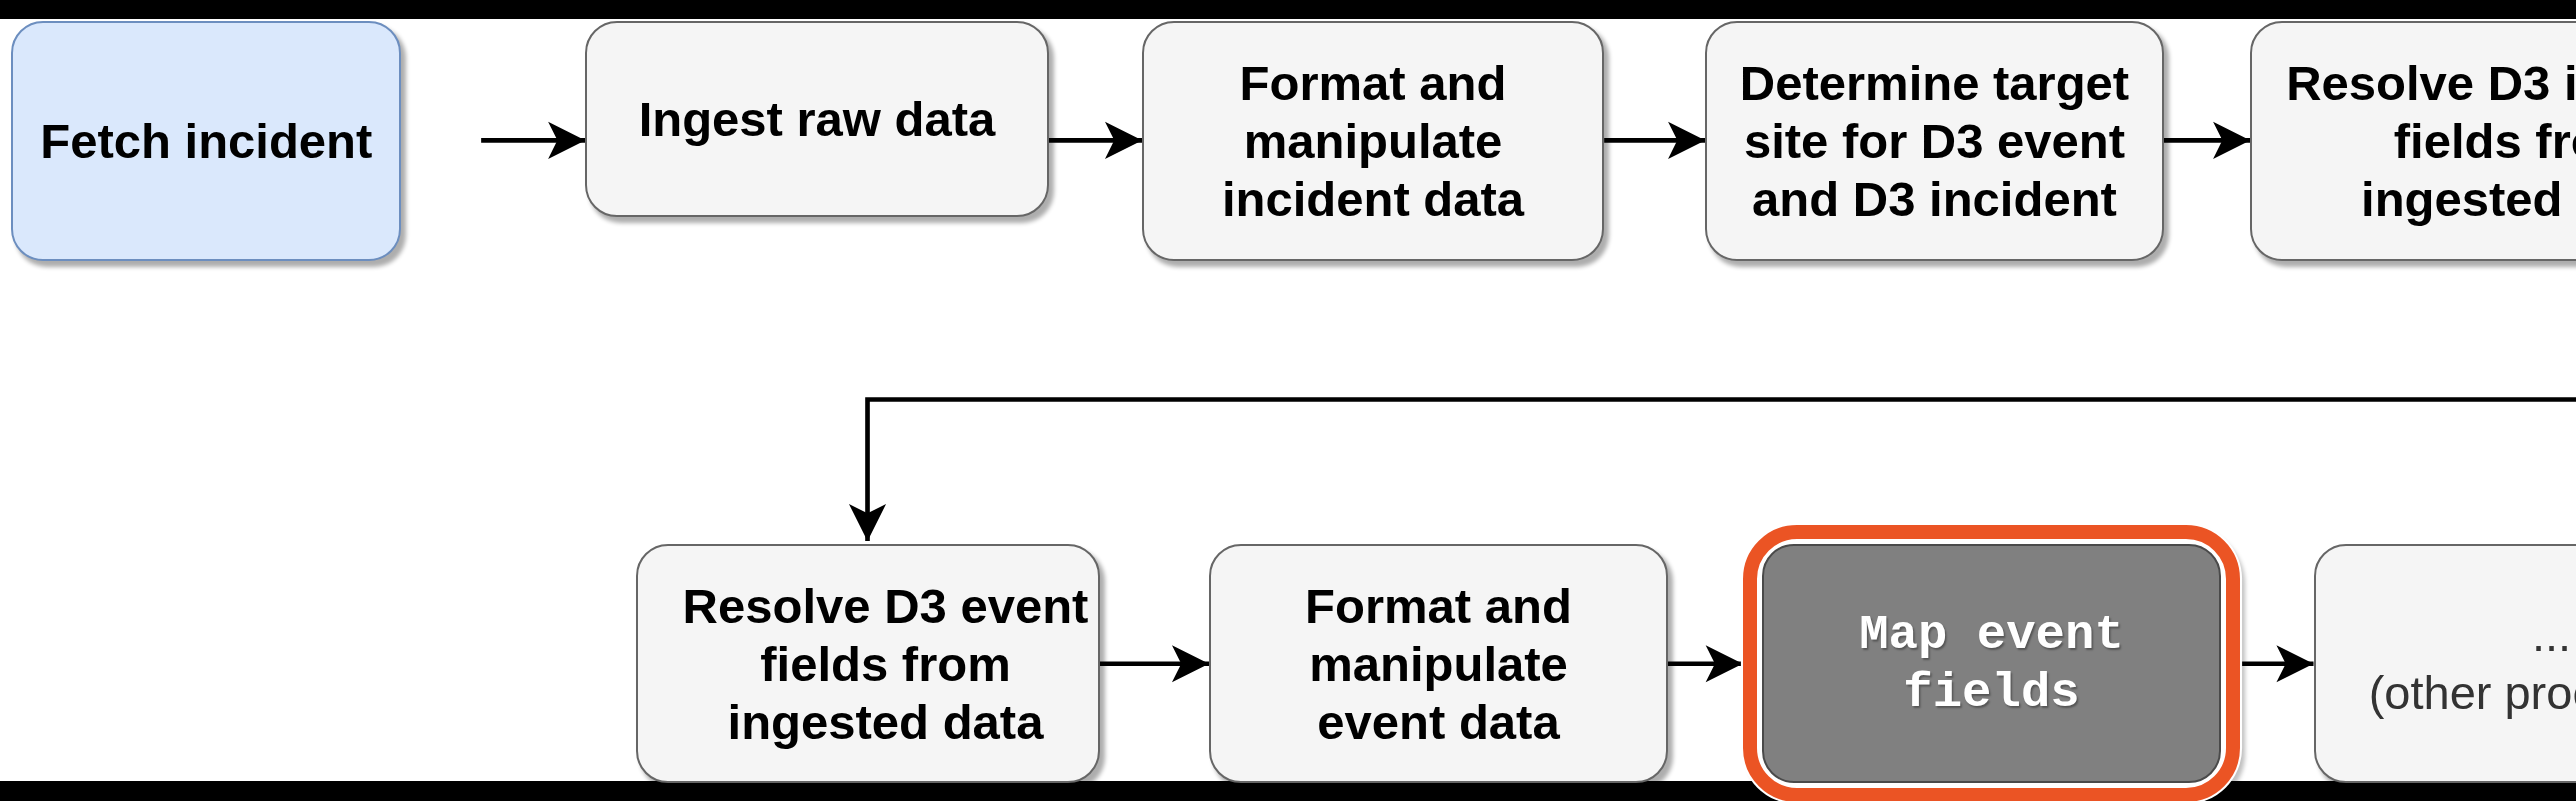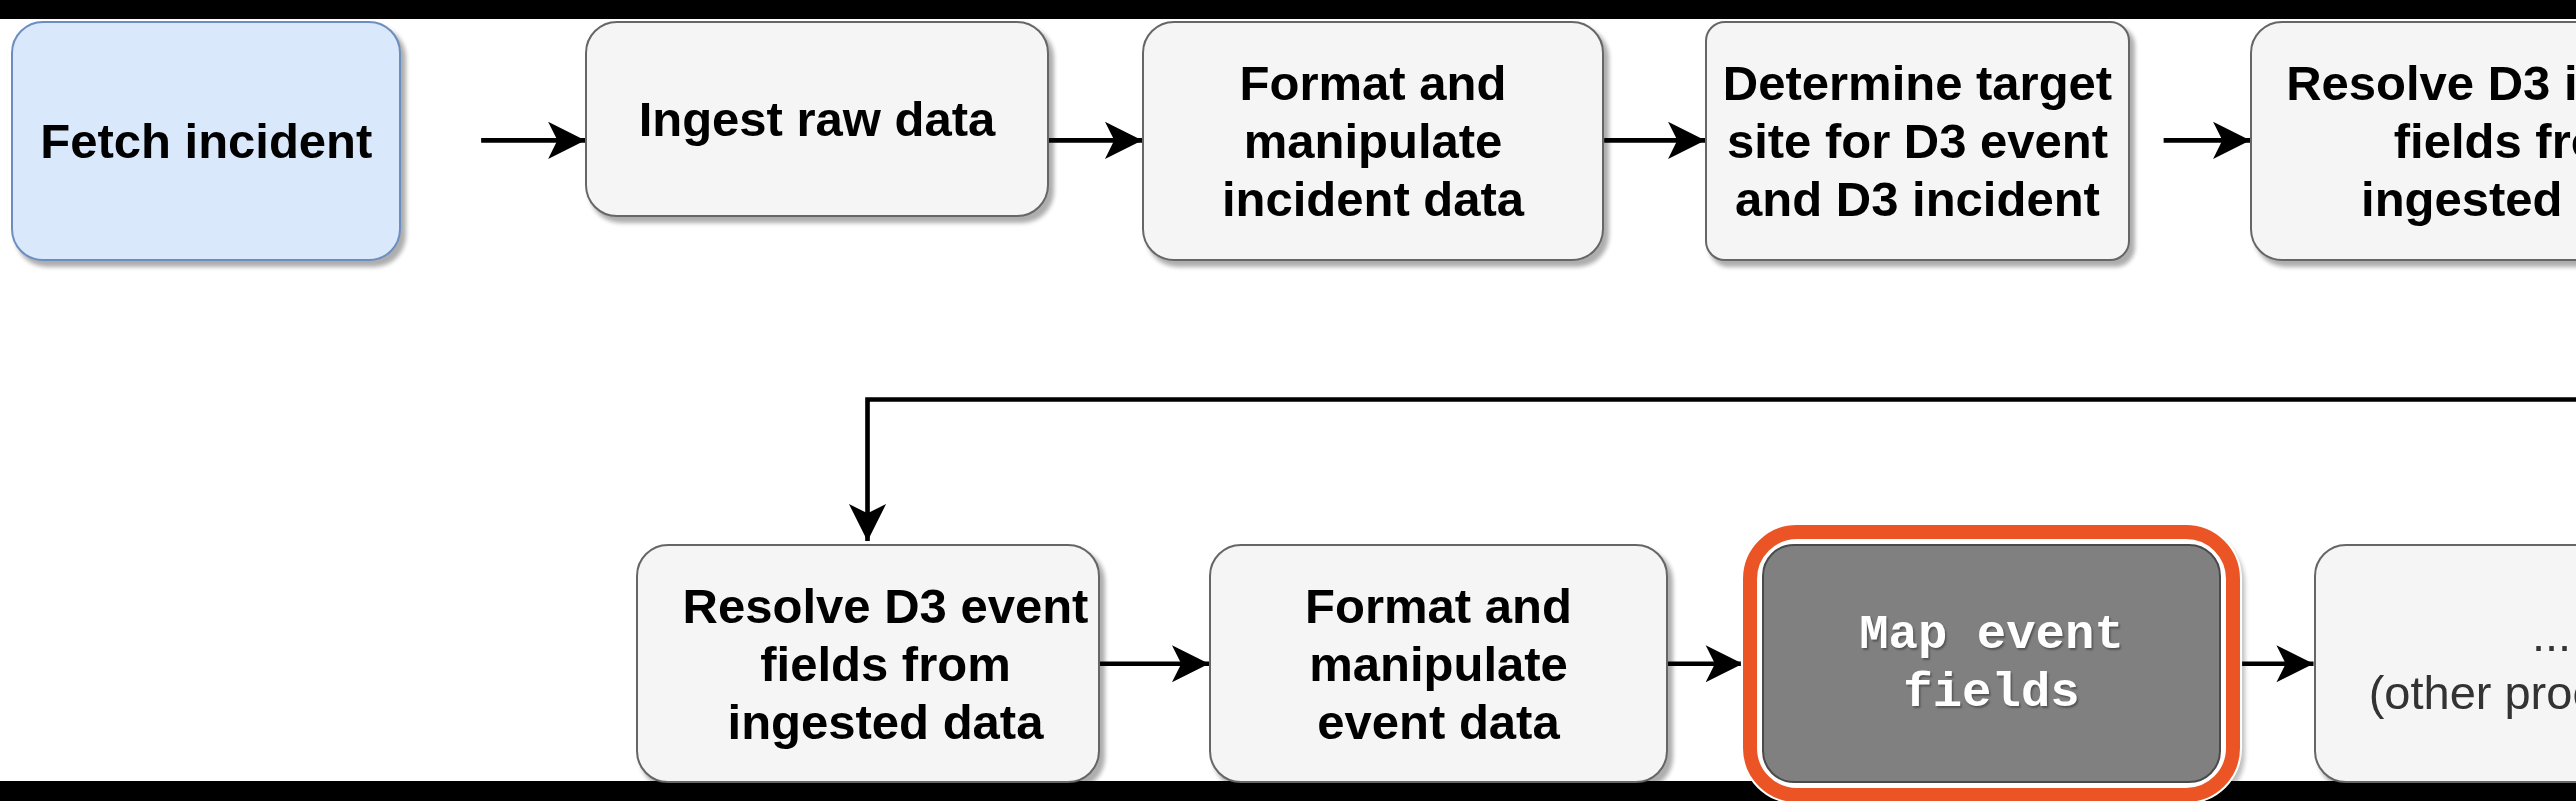--- a/index.html
+++ b/index.html
@@ -45,21 +45,21 @@
     position:absolute; z-index:3; box-sizing:border-box;
     border:14.4px solid var(--highlight-ring); border-radius:54px;
     background:var(--page-bg);
     box-shadow:0 0 0 2.1px #ffffff, 4.6px 5.7px 4.6px rgba(0,0,0,0.25);
   }
   .ring .node{position:absolute; inset:4.6px; box-shadow:none;}
   
   #n-fetch      {left:11.3px;   top:20.6px; width:390px;  height:240px;}
   #n-ingest     {left:585px; top:20.6px; width:464px;  height:196px;}
   #n-format-inc {left:1142px; top:20.6px; width:462px;  height:240px;}
-  #n-determine  {left:1705px; top:20.6px; width:425px;  height:240px;border-radius:20px;}
+  #n-determine  {left:1705px; top:20.6px; width:459px;  height:240px;}
   #n-resolve-inc{left:2250px; top:20.6px; width:538px; height:240px;}
   
   #n-resolve-evt{left:636px; top:544px; width:464px; height:239px;padding-left:35px;}
   #n-format-evt {left:1209px; top:544px; width:459px; height:239px;}
   #ring-map-evt {left:1743px; top:525px; width:497px; height:277px;}
   #n-other      {left:2314px; top:544px; width:475px; height:239px;}
 </style>
 </head>
 <body>
 

